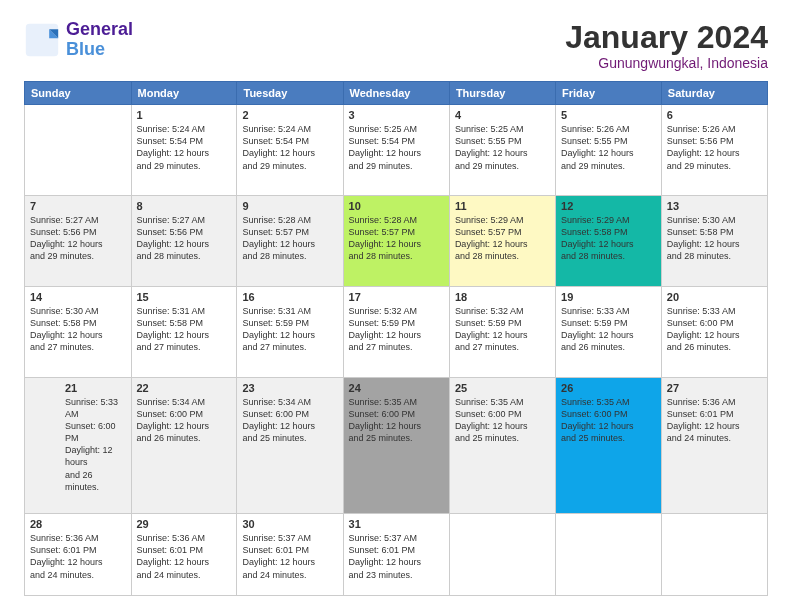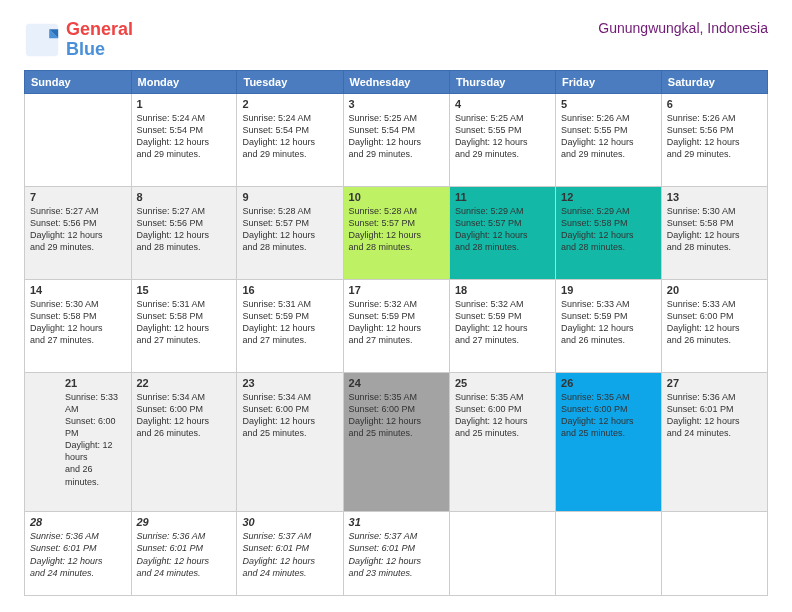--- a/index.html
+++ b/index.html
@@ -28,21 +28,21 @@
       align-items: center;
       gap: 6px;
     }
     .logo-text {
       font-size: 18px;
       font-weight: bold;
       line-height: 1.1;
       color: #333;
     }
     .logo-text span {
-      color: #ef4444;
+      color: #4c1d95;
     }
     .logo-icon {
       width: 36px;
       height: 36px;
     }
     .title-block {
       text-align: right;
     }
     .title-block h1 {
       font-size: 32px;
@@ -93,40 +93,40 @@
       line-height: 1.35;
     }
     .empty-cell {
       background: #fff !important;
     }
     .week-row td {
       height: 80px;
     }
     .last-row td {
       height: 72px;
-      font-style: italic;
     }
   </style>
 </head>
 <body>
 
 <div class="page">
   <div class="header">
     <div class="logo">
       <svg class="logo-icon" viewBox="0 0 40 40">
         <rect x="2" y="2" width="36" height="36" rx="4" fill="#e8f0fb"></rect>
         <polygon points="28,8 38,18 28,18" fill="#4a90d9"></polygon>
         <polygon points="28,8 38,8 38,18" fill="#2a70b9"></polygon>
       </svg>
       <div class="logo-text">
         <div><span>General</span></div>
         <div><span style="color:#4a90d9;text-align:right;">Blue</span></div>
       </div>
     </div>
     <div class="title-block">
+      <h1>January 2024</h1>
       <h2>Gunungwungkal, Indonesia</h2>
     </div>
   </div>
 
   <table class="calendar">
     <thead>
       <tr>
         <th>Sunday</th>
         <th>Monday</th>
         <th>Tuesday</th>
@@ -204,21 +204,21 @@
 Daylight: 12 hours
 and 28 minutes.</div>
           </td>
           <td style="background: #bef264;">
             <span class="day-number">10</span>
             <div class="day-info" style="white-space: pre-line;">Sunrise: 5:28 AM
 Sunset: 5:57 PM
 Daylight: 12 hours
 and 28 minutes.</div>
           </td>
-          <td style="background: #14b8a6;">
+          <td style="background: #fef9c3;">
             <span class="day-number">11</span>
             <div class="day-info" style="white-space: pre-line;">Sunrise: 5:29 AM
 Sunset: 5:57 PM
 Daylight: 12 hours
 and 28 minutes.</div>
           </td>
           <td style="background: #14b8a6;">
             <span class="day-number">12</span>
             <div class="day-info" style="white-space: pre-line;">Sunrise: 5:29 AM
 Sunset: 5:58 PM

